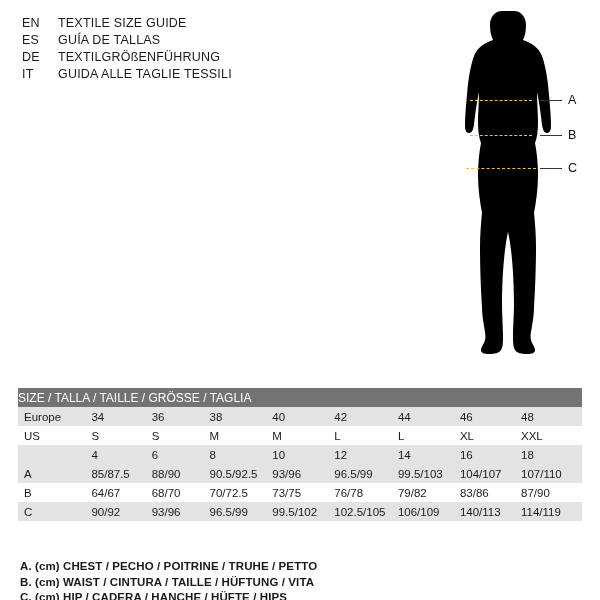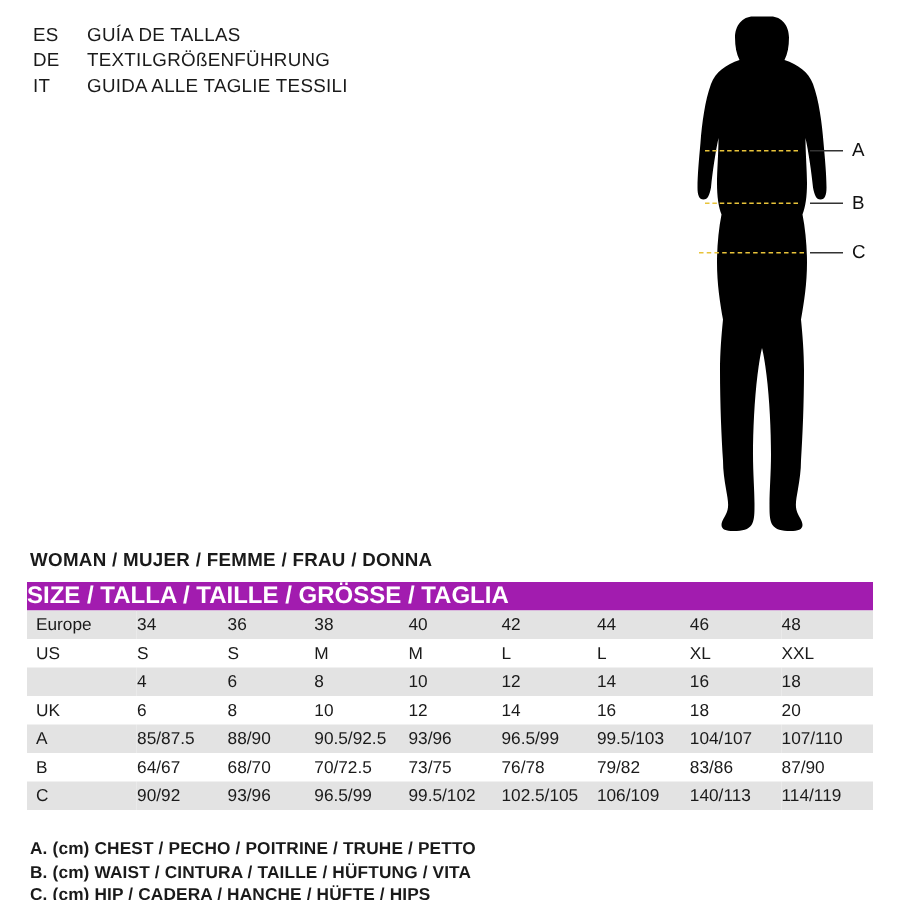--- a/index.html
+++ b/index.html
@@ -38,38 +38,42 @@
     position:absolute;left:18px;top:388px;
     width:564px;border-collapse:collapse;
     font-size:11.5px;
   }
   table.size-table td{
     padding:2px 0 2px 0;
     height:15px;
     line-height:14px;
   }
   .hdr td{
-    background:#a21caf;color:#ffffff;font-weight:bold;
-    font-size:16px;padding-left:6px;
+    background:#737373;color:#ffffff;font-weight:normal;
+    font-size:12px;padding-left:6px;
   }
   .row-grey td{background:#e3e3e3;}
   .row-white td{background:#ffffff;margin-top:20px;}
   .lbl{width:78px;padding-left:6px !important;text-align:left;}
   .val{width:68px;}
 
   
   .notes{position:absolute;left:20px;top:559px;}
   .note{font-size:11.5px;font-weight:bold;line-height:15.5px;letter-spacing:.1px;}
 </style>
 </head>
 <body>
 
 <div class="page">
 
   <div class="lang-block">
+    <div class="lang-row">
+      <div class="lang-code">EN</div>
+      <div class="lang-text">TEXTILE SIZE GUIDE</div>
+    </div>
     <div class="lang-row">
       <div class="lang-code">ES</div>
       <div class="lang-text">GUÍA DE TALLAS</div>
     </div>
     <div class="lang-row">
       <div class="lang-code">DE</div>
       <div class="lang-text">TEXTILGRÖßENFÜHRUNG</div>
     </div>
     <div class="lang-row">
       <div class="lang-code">IT</div>
@@ -136,21 +140,20 @@
 
     <div class="mark-line" style="left:110px;top:95px;width:22px;"></div>
     <div class="mark-line" style="left:110px;top:130px;width:22px;"></div>
     <div class="mark-line" style="left:110px;top:163px;width:22px;"></div>
 
     <div class="mark-label" style="left:138px;top:88px;">A</div>
     <div class="mark-label" style="left:138px;top:123px;">B</div>
     <div class="mark-label" style="left:138px;top:156px;">C</div>
   </div>
 
-  <div class="woman-title">WOMAN / MUJER / FEMME / FRAU / DONNA</div>
 
   <table class="size-table">
     <tbody>
       <tr class="hdr">
         <td colspan="9">SIZE / TALLA / TAILLE / GRÖSSE / TAGLIA</td>
       </tr>
 
       <tr class="row-grey">
         <td class="lbl">Europe</td>
         <td class="val">34</td>
@@ -180,31 +183,20 @@
         <td class="val">4</td>
         <td class="val">6</td>
         <td class="val">8</td>
         <td class="val">10</td>
         <td class="val">12</td>
         <td class="val">14</td>
         <td class="val">16</td>
         <td class="val">18</td>
       </tr>
 
-      <tr class="row-white">
-        <td class="lbl">UK</td>
-        <td class="val">6</td>
-        <td class="val">8</td>
-        <td class="val">10</td>
-        <td class="val">12</td>
-        <td class="val">14</td>
-        <td class="val">16</td>
-        <td class="val">18</td>
-        <td class="val">20</td>
-      </tr>
 
       <tr class="row-grey">
         <td class="lbl">A</td>
         <td class="val">85/87.5</td>
         <td class="val">88/90</td>
         <td class="val">90.5/92.5</td>
         <td class="val">93/96</td>
         <td class="val">96.5/99</td>
         <td class="val">99.5/103</td>
         <td class="val">104/107</td>

